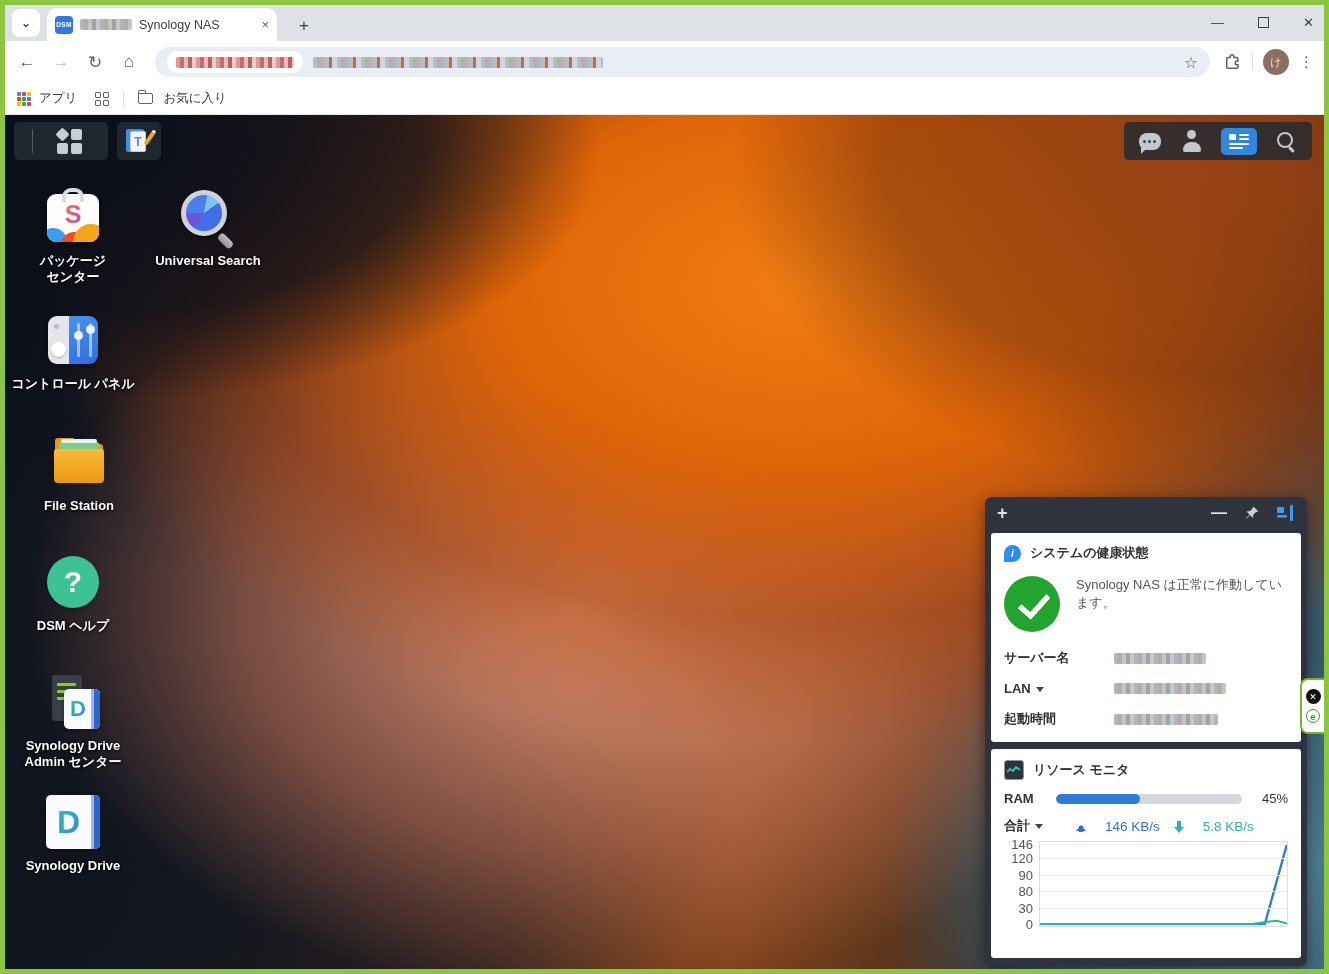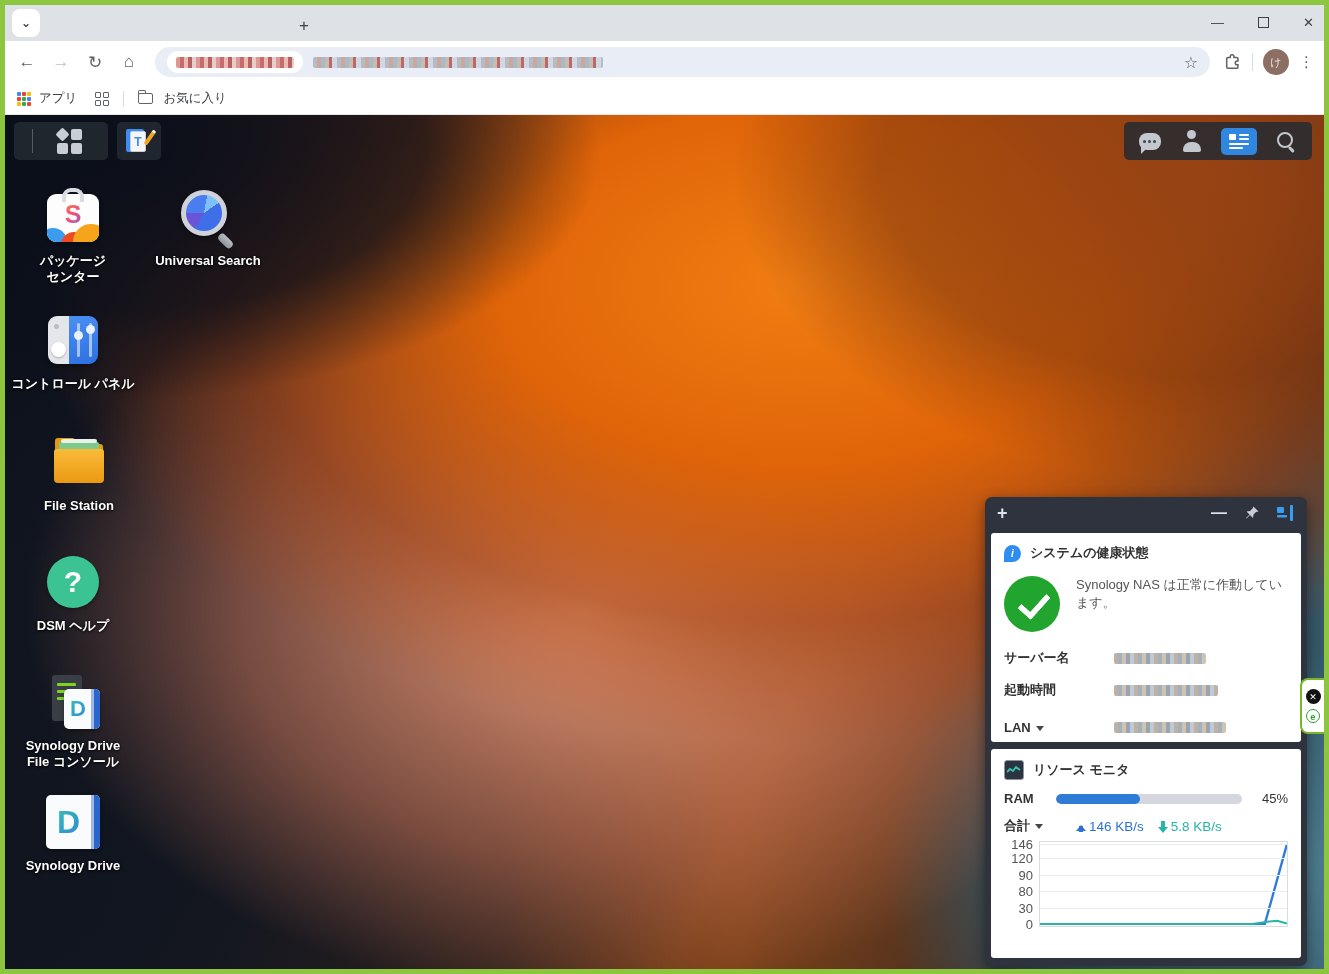--- a/index.html
+++ b/index.html
@@ -140,21 +140,21 @@
   .hrow { display:flex; align-items:center; padding:7px 13px; }
   .hrow-label { width:110px; font-size:13px; font-weight:bold; color:#333; }
   .caret { display:inline-block; margin-left:5px; border:4px solid transparent; border-top:5px solid #444; vertical-align:middle; position:relative; top:2px; }
   .rm-title-ic { width:20px; height:20px; background:#2c3440; border:1px solid #8b94a1; border-radius:3px; display:flex; align-items:center; justify-content:center; }
   .rm-row { display:flex; align-items:center; padding:5px 13px; }
   .rm-label { width:52px; font-size:13px; font-weight:bold; color:#333; }
   .bar-track { flex:1; height:10px; background:#d4d8de; border-radius:5px; overflow:hidden; margin-right:12px; }
   .bar-fill { height:100%; background:#2e7cd6; border-radius:5px; }
   .rm-pct { width:34px; font-size:13px; color:#333; text-align:right; }
   .rate-row { display:flex; align-items:center; padding:6px 13px 4px 13px; gap:14px; }
-  .rate { display:flex; align-items:center; gap:3px; font-size:13.5px; }
+  .rate { display:flex; align-items:center; gap:19px; font-size:13.5px; }
   .arrow { position:relative; width:10px; height:11px; }
   .arrow:before { content:""; position:absolute; left:0; top:0; border:5px solid transparent; }
   .arrow:after { content:""; position:absolute; left:3px; top:5px; width:4px; height:6px; }
   .arrow.up:before { border-bottom:6px solid #2d72d9; top:-1px; }
   .arrow.up:after { background:#2d72d9; }
   .arrow.down:before { border-top:6px solid #27b5a9; top:6px; }
   .arrow.down:after { background:#27b5a9; top:0; }
   .up-txt { color:#2d72d9; }
   .down-txt { color:#27b5a9; }
   .rm-chart { display:flex; padding:2px 13px 10px 6px; }
@@ -168,20 +168,26 @@
   .ext-x { width:15px; height:15px; border-radius:50%; background:#111; color:#fff; font-size:9px; display:flex; align-items:center; justify-content:center; cursor:pointer; }
   .ext-e { width:14px; height:14px; border-radius:50%; border:1.6px solid #2f9e2f; color:#2f9e2f; font-size:9.5px; font-weight:bold; display:flex; align-items:center; justify-content:center; cursor:pointer; }
 </style>
 </head>
 <body>
 
 <div class="frame">
 
   <div class="tabstrip">
     <div class="tab-chevron">⌄</div>
+    <div class="tab">
+      <div class="favicon">DSM</div>
+      <span class="redact" style="width:52px"></span>
+      <span class="tab-title">Synology NAS</span>
+      <span class="tab-close">×</span>
+    </div>
     <div class="newtab-btn">+</div>
     <div class="win-controls">
       <span class="wc">—</span>
       <span class="wc wc-max"></span>
       <span class="wc">✕</span>
     </div>
   </div>
 
   <div class="toolbar">
     <span class="nav-ic">←</span>
@@ -334,21 +340,21 @@
             <i style="top:8px"></i>
             <i style="top:15px"></i>
             <i style="top:22px"></i>
           </div>
         <div class="book" style="left:20px; top:16px; width:36px; height:40px;">
           <div class="spine1"></div>
             <div class="spine2"></div>
           <div class="dlogo" style="font-size:22px; right:8px;">D</div>
         </div>
       </div>
-      <div class="dicon-label"><span>Synology Drive</span><br><span>File コンソール</span></div>
+      <div class="dicon-label"><span>Synology Drive</span><br><span>Admin センター</span></div>
     </div>
 
     <div class="dicon" style="left:4px; top:678px;">
       <div class="art">
         <div class="book" style="left:2px; top:2px; width:54px; height:54px;">
           <div class="spine1"></div>
             <div class="spine2"></div>
           <div class="dlogo" style="font-size:32px; right:9px;">D</div>
         </div>
       </div>
@@ -380,27 +386,27 @@
           <div class="health-status">
             <div class="check-circle"></div>
             <div>
               <div class="status-msg">Synology NAS は正常に作動しています。</div>
             </div>
           </div>
           <div class="hrow">
             <span class="hrow-label">サーバー名</span>
             <span class="redact" style="width:92px"></span>
           </div>
+          <div class="hrow">
+            <span class="hrow-label"><span>LAN</span><span class="caret"></span></span>
+            <span class="redact" style="width:112px"></span>
+          </div>
           <div class="hrow" style="padding-bottom:14px">
             <span class="hrow-label">起動時間</span>
             <span class="redact" style="width:104px"></span>
-          </div>
-          <div class="hrow">
-            <span class="hrow-label"><span>LAN</span><span class="caret"></span></span>
-            <span class="redact" style="width:112px"></span>
           </div>
         </div>
 
         <div class="card" style="flex:1">
           <div class="card-title">
             <div class="rm-title-ic">
               <svg width="14" height="10" viewBox="0 0 14 10">
                   <polyline points="0,7 3,4 6,6 9,2 13,5" fill="none" stroke="#35c3b0" stroke-width="1.8"></polyline>
                 </svg>
             </div>

